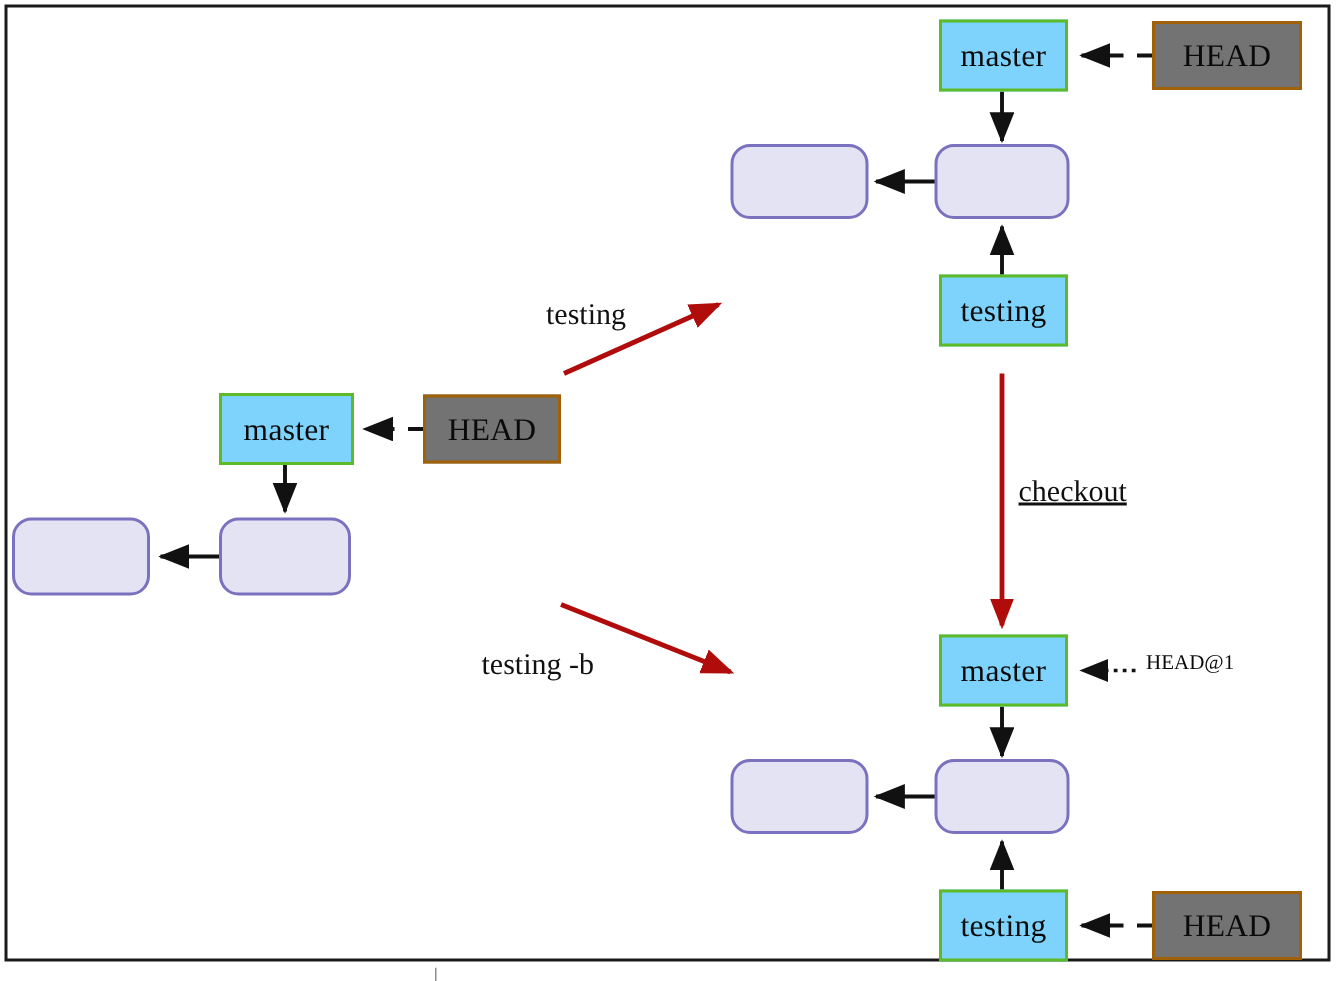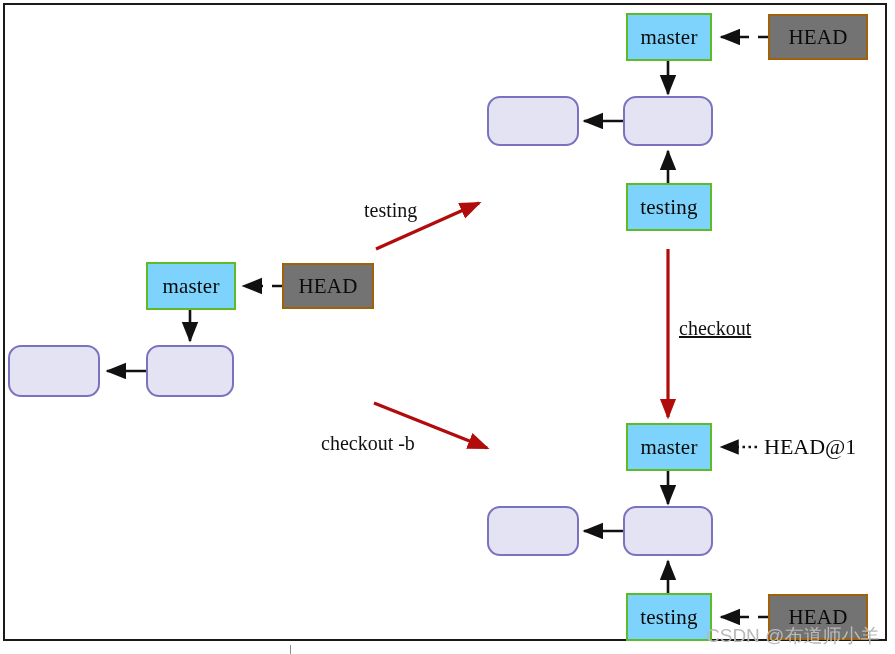--- a/index.html
+++ b/index.html
@@ -61,21 +61,21 @@
   }
   .edge-label {
     position: absolute;
     font-size: 20px;
     color: #111111;
     white-space: nowrap;
     line-height: 1;
   }
   .ref-label {
     position: absolute;
-    font-size: 22px;
+    font-size: 14px;
     color: #0a0a0a;
     white-space: nowrap;
     line-height: 1;
   }
   #watermark {
     position: absolute;
     left: 706px;
     top: 626px;
     font-size: 19px;
     color: #b9b9b9;
@@ -208,21 +208,20 @@
     <span></span>
   </div>
   <div class="node node-branch" style="left:626px; top:593px; width:86px; height:48px;">
     <span>testing</span>
   </div>
   <div class="node node-head" style="left:768px; top:594px; width:100px; height:46px;">
     <span>HEAD</span>
   </div>
 
   <div class="edge-label" style="left:364px; top:200px;">testing</div>
-  <div class="edge-label" style="left:321px; top:433px;">checkout -b</div>
+  <div class="edge-label" style="left:321px; top:433px;">testing -b</div>
   <div class="edge-label" style="left:679px; top:318px;text-decoration:underline;">checkout</div>
 
-  <div id="watermark">CSDN @布道师小羊</div>
 
   <div id="bottom-sliver">
     <div id="sliver-tick"></div>
   </div>
 </div>
 
 </body></html>

